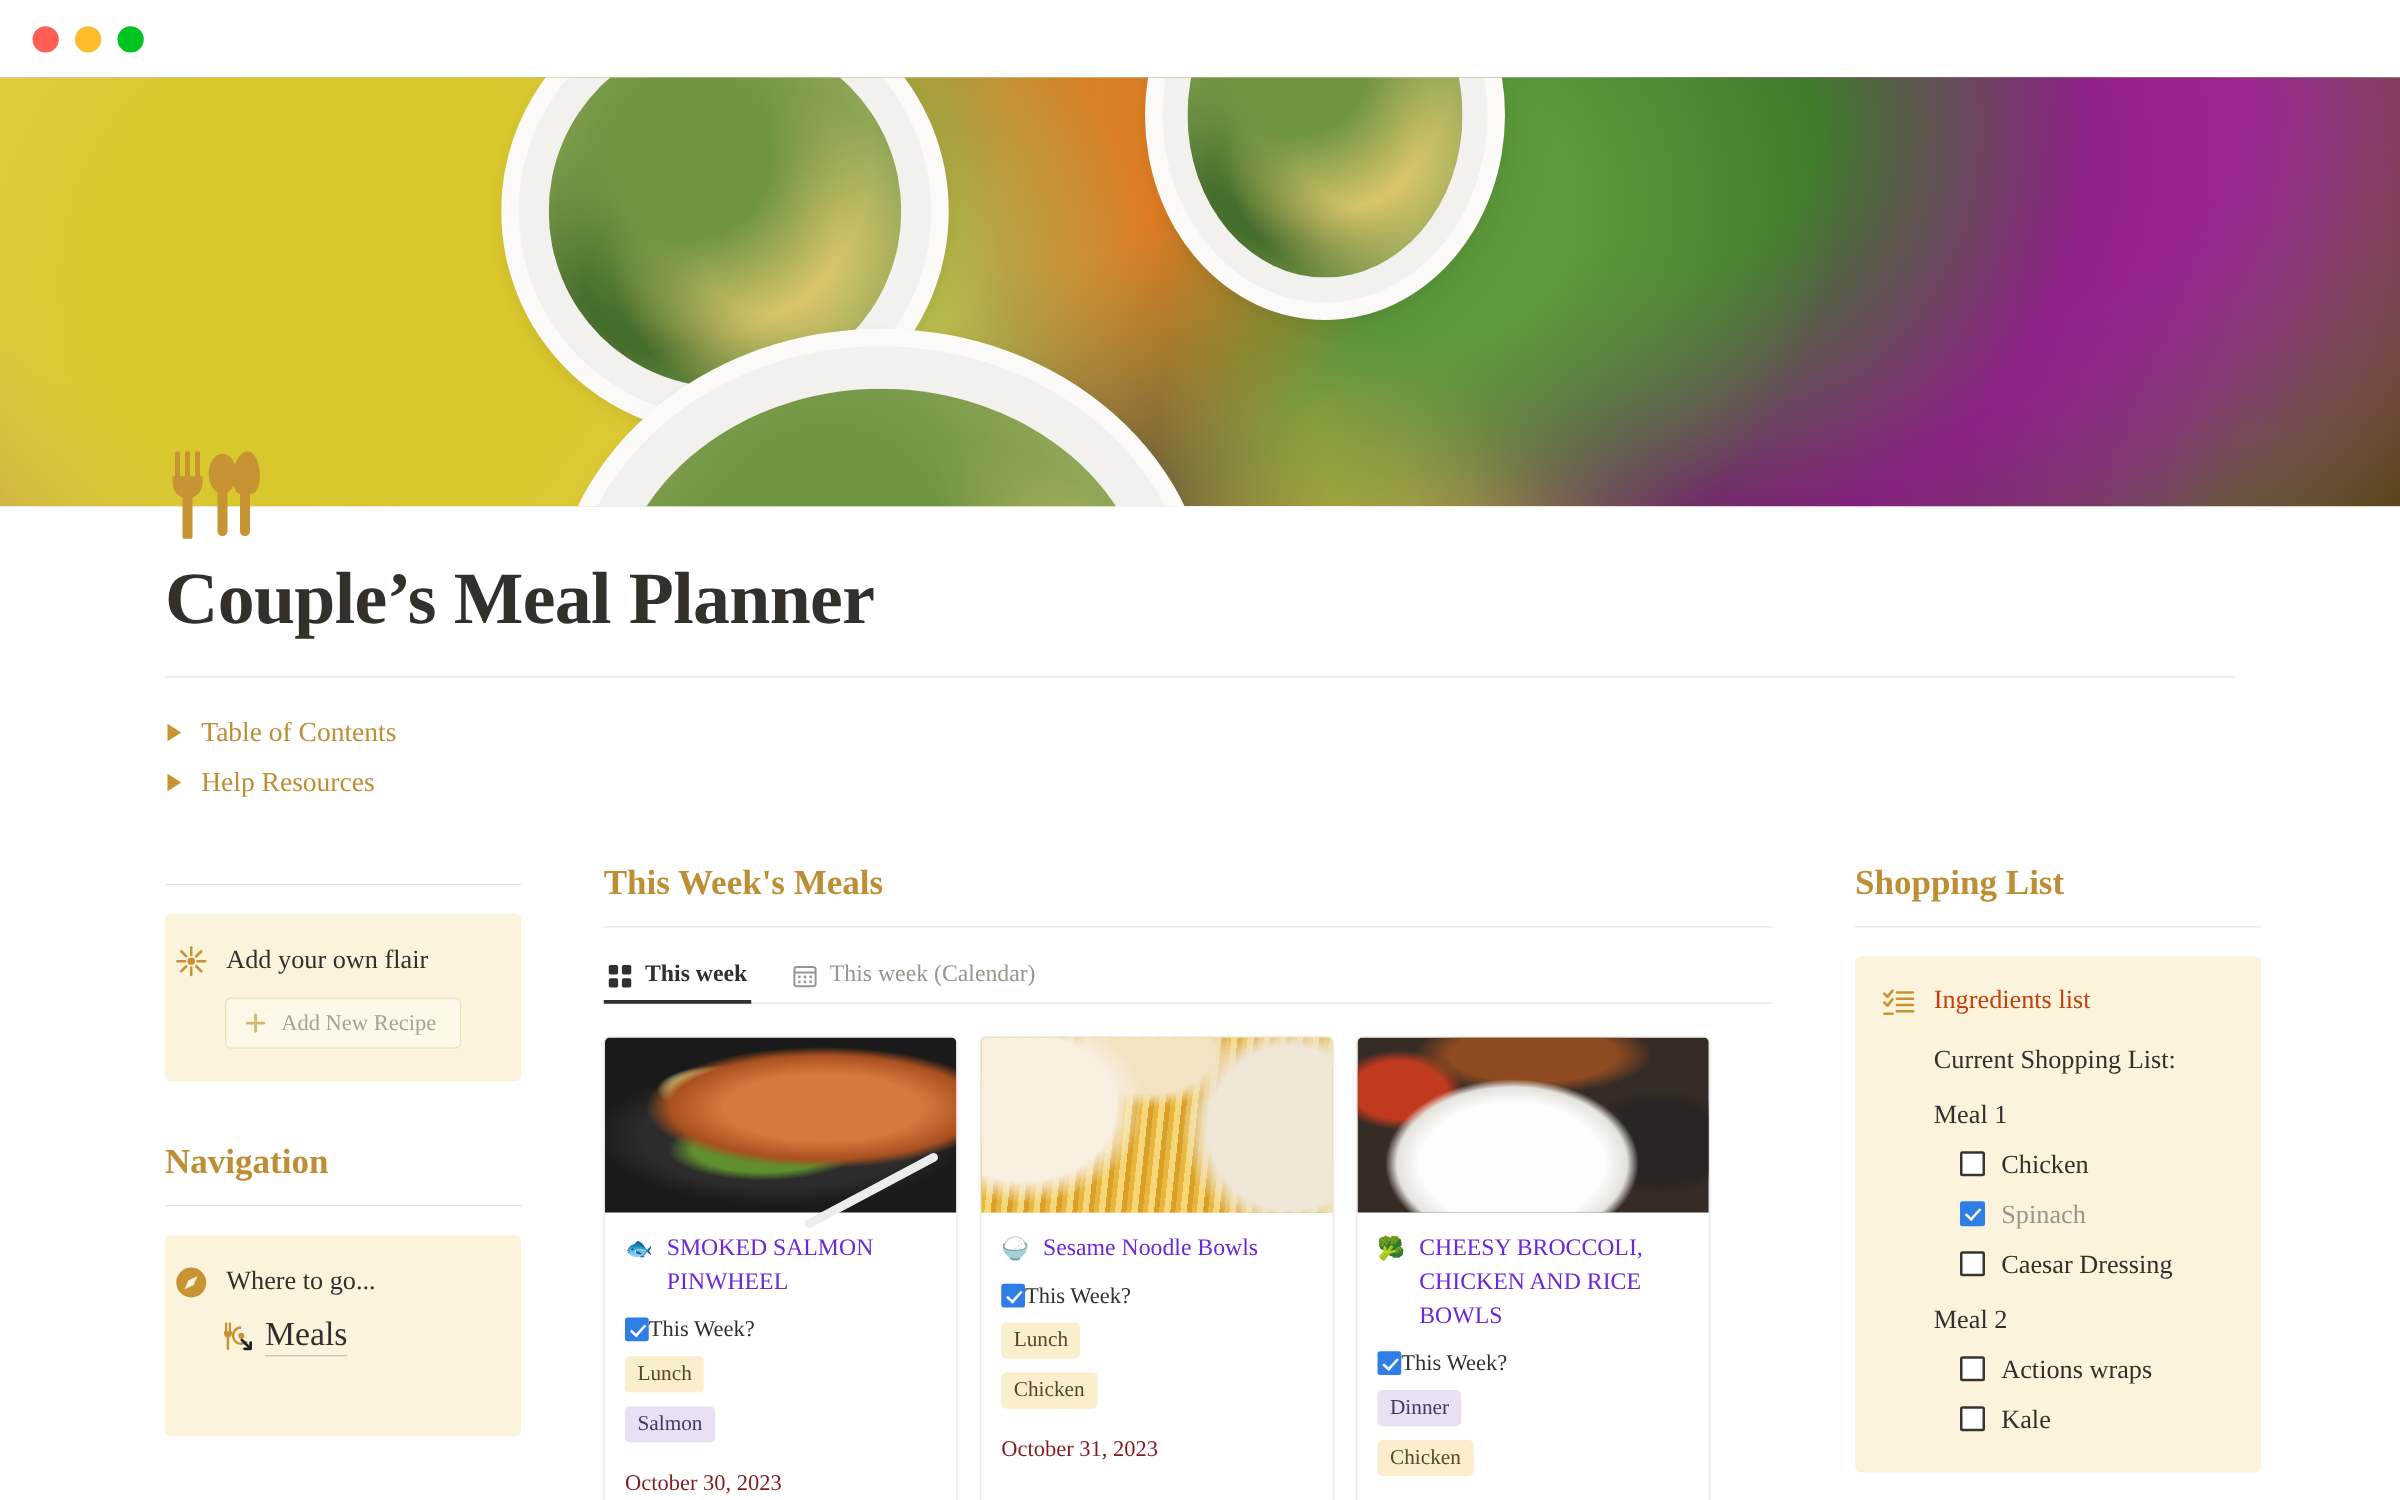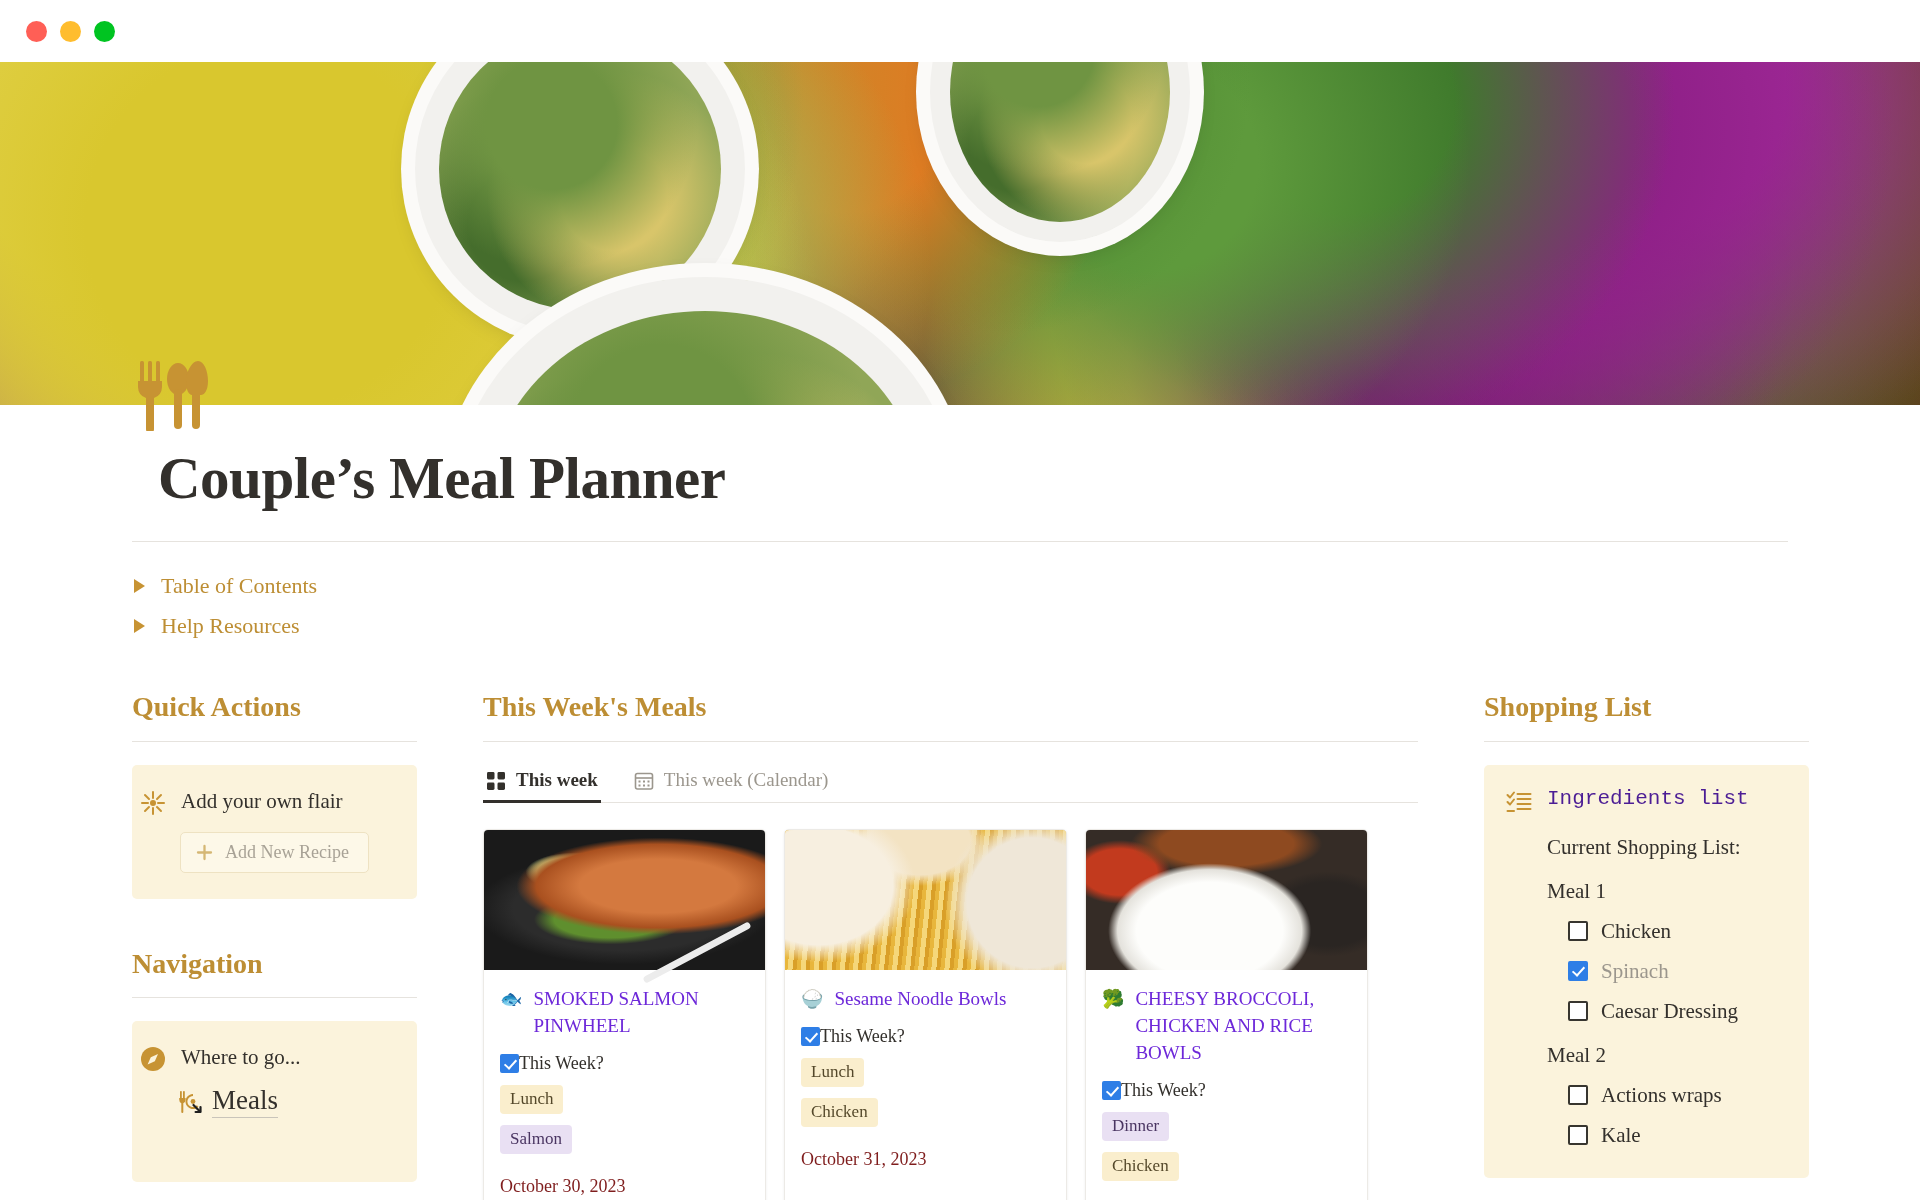--- a/index.html
+++ b/index.html
@@ -94,21 +94,20 @@
   }
 
   .title-block { padding: 14px 0 0 132px; }
 
   h1.page-title {
     font-size: 59px;
     font-weight: 700;
     color: #33302c;
     letter-spacing: -0.5px;
     line-height: 1.12;
-    margin-left: 26px;
   }
 
   .title-rule {
     margin: 30px 132px 0 132px;
     border-top: 1px solid #e6e3de;
   }
 
   
   .toggles { padding: 24px 0 0 132px; }
   .toggle-row {
@@ -338,21 +337,21 @@
 
   
   .shopping-callout {
     margin-top: 23px;
     background: #fbf3dc;
     border-radius: 5px;
     padding: 22px 20px 30px 22px;
   }
   .sl-head { display: flex; align-items: flex-start; gap: 15px; }
   .sl-icon { width: 26px; height: 26px; flex: none; margin-top: 3px; }
-  .sl-heading { font-size: 21px; color: #4c1d95; font-family: Liberation Mono, monospace; }
+  .sl-heading { font-size: 21px; color: #c2410c; }
 
   .sl-line {
     margin: 19px 0 0 41px;
     font-size: 21px;
     color: #33302c;
   }
   .sl-item {
     margin: 15px 0 0 62px;
     display: flex;
     align-items: center;
@@ -415,21 +414,20 @@
     <div class="toggle-row">
       <span class="toggle-tri"></span>
       <span class="toggle-label">Help Resources</span>
     </div>
   </div>
 
   <div class="columns">
 
     <div class="col-left">
 
-      <h2 class="section-title">Quick Actions</h2>
       <div class="section-rule"></div>
 
       <div class="callout">
         <div class="callout-head">
           <span class="callout-icon">
             <svg width="26" height="26" viewBox="0 0 26 26">
               <g stroke="#c79333" stroke-width="2" stroke-linecap="round">
                 <line x1="13" y1="2" x2="13" y2="8"></line>
                 <line x1="13" y1="18" x2="13" y2="24"></line>
                 <line x1="2" y1="13" x2="8" y2="13"></line>

